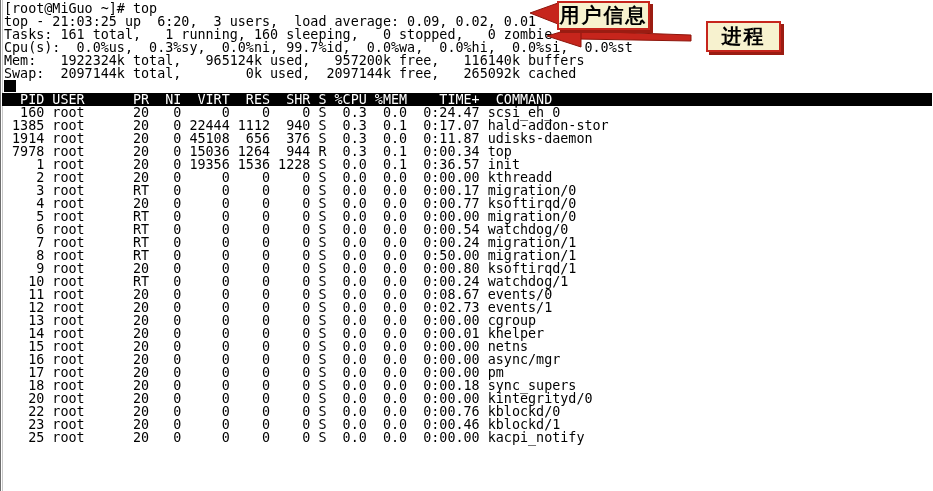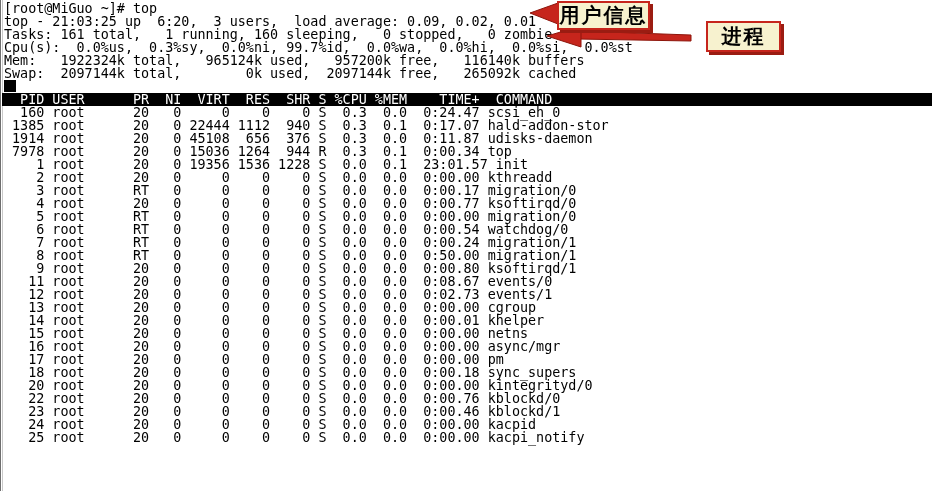--- a/index.html
+++ b/index.html
@@ -45,41 +45,41 @@
   <pre class="line">Cpu(s):  0.0%us,  0.3%sy,  0.0%ni, 99.7%id,  0.0%wa,  0.0%hi,  0.0%si,  0.0%st</pre>
   <pre class="line">Mem:   1922324k total,   965124k used,   957200k free,   116140k buffers</pre>
   <pre class="line">Swap:  2097144k total,        0k used,  2097144k free,   265092k cached</pre>
   <pre class="line"><span class="cursor"></span></pre>
   <pre class="line hdr">  PID USER      PR  NI  VIRT  RES  SHR S %CPU %MEM    TIME+  COMMAND</pre>
   <div>
       <pre class="line">  160 root      20   0     0    0    0 S  0.3  0.0  0:24.47 scsi_eh_0</pre>
       <pre class="line"> 1385 root      20   0 22444 1112  940 S  0.3  0.1  0:17.07 hald-addon-stor</pre>
       <pre class="line"> 1914 root      20   0 45108  656  376 S  0.3  0.0  0:11.87 udisks-daemon</pre>
       <pre class="line"> 7978 root      20   0 15036 1264  944 R  0.3  0.1  0:00.34 top</pre>
-      <pre class="line">    1 root      20   0 19356 1536 1228 S  0.0  0.1  23:01.57 init</pre>
+      <pre class="line">    1 root      20   0 19356 1536 1228 S  0.0  0.1  0:36.57 init</pre>
       <pre class="line">    2 root      20   0     0    0    0 S  0.0  0.0  0:00.00 kthreadd</pre>
       <pre class="line">    3 root      RT   0     0    0    0 S  0.0  0.0  0:00.17 migration/0</pre>
       <pre class="line">    4 root      20   0     0    0    0 S  0.0  0.0  0:00.77 ksoftirqd/0</pre>
       <pre class="line">    5 root      RT   0     0    0    0 S  0.0  0.0  0:00.00 migration/0</pre>
       <pre class="line">    6 root      RT   0     0    0    0 S  0.0  0.0  0:00.54 watchdog/0</pre>
       <pre class="line">    7 root      RT   0     0    0    0 S  0.0  0.0  0:00.24 migration/1</pre>
       <pre class="line">    8 root      RT   0     0    0    0 S  0.0  0.0  0:50.00 migration/1</pre>
       <pre class="line">    9 root      20   0     0    0    0 S  0.0  0.0  0:00.80 ksoftirqd/1</pre>
+      <pre class="line">   10 root      RT   0     0    0    0 S  0.0  0.0  0:00.24 watchdog/1</pre>
       <pre class="line">   11 root      20   0     0    0    0 S  0.0  0.0  0:08.67 events/0</pre>
       <pre class="line">   12 root      20   0     0    0    0 S  0.0  0.0  0:02.73 events/1</pre>
       <pre class="line">   13 root      20   0     0    0    0 S  0.0  0.0  0:00.00 cgroup</pre>
       <pre class="line">   14 root      20   0     0    0    0 S  0.0  0.0  0:00.01 khelper</pre>
       <pre class="line">   15 root      20   0     0    0    0 S  0.0  0.0  0:00.00 netns</pre>
       <pre class="line">   16 root      20   0     0    0    0 S  0.0  0.0  0:00.00 async/mgr</pre>
       <pre class="line">   17 root      20   0     0    0    0 S  0.0  0.0  0:00.00 pm</pre>
       <pre class="line">   18 root      20   0     0    0    0 S  0.0  0.0  0:00.18 sync_supers</pre>
       <pre class="line">   20 root      20   0     0    0    0 S  0.0  0.0  0:00.00 kintegrityd/0</pre>
       <pre class="line">   22 root      20   0     0    0    0 S  0.0  0.0  0:00.76 kblockd/0</pre>
       <pre class="line">   23 root      20   0     0    0    0 S  0.0  0.0  0:00.46 kblockd/1</pre>
-      <pre class="line">   24 root      20   0     0    0    0 S  0.0  0.0  0:00.00 kacpid</pre>
       <pre class="line">   25 root      20   0     0    0    0 S  0.0  0.0  0:00.00 kacpi_notify</pre>
     </div>
 </div>
 
 <svg class="overlay" viewBox="0 0 933 491" xmlns="http://www.w3.org/2000/svg">
   <polygon class="arrow" points="530,13 558,3 558,24"></polygon>
   <polygon class="arrow" points="578,31 691,35 691,41 578,39"></polygon>
   <polygon class="arrow" points="547,36 581,26 581,47"></polygon>
 </svg>
 

